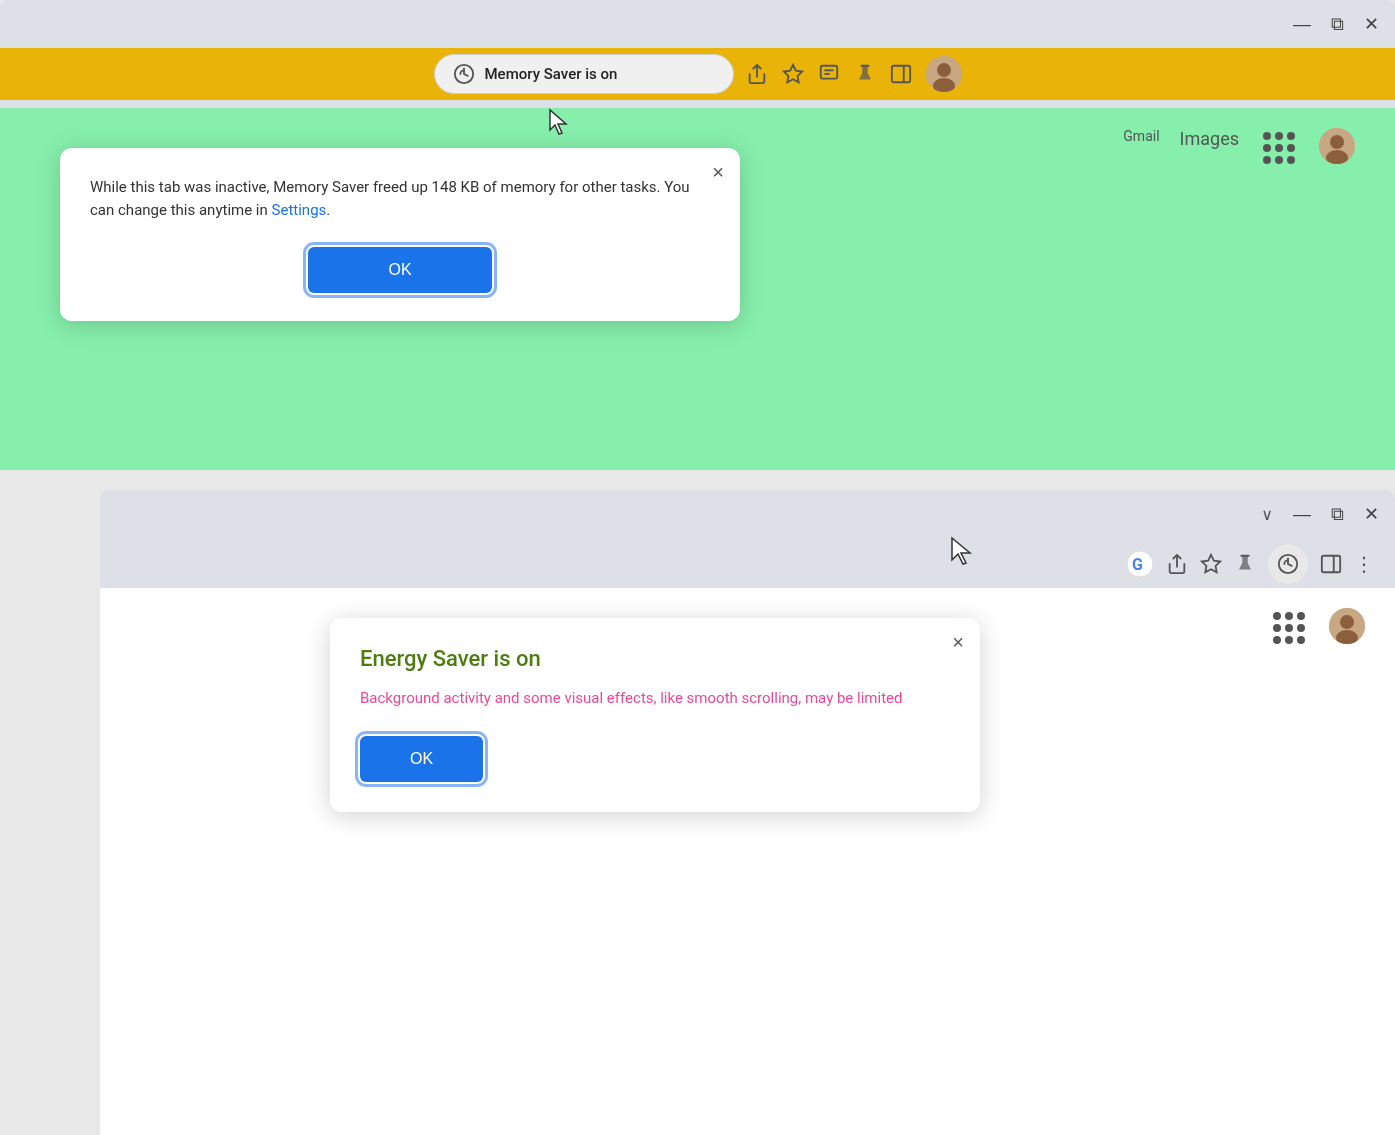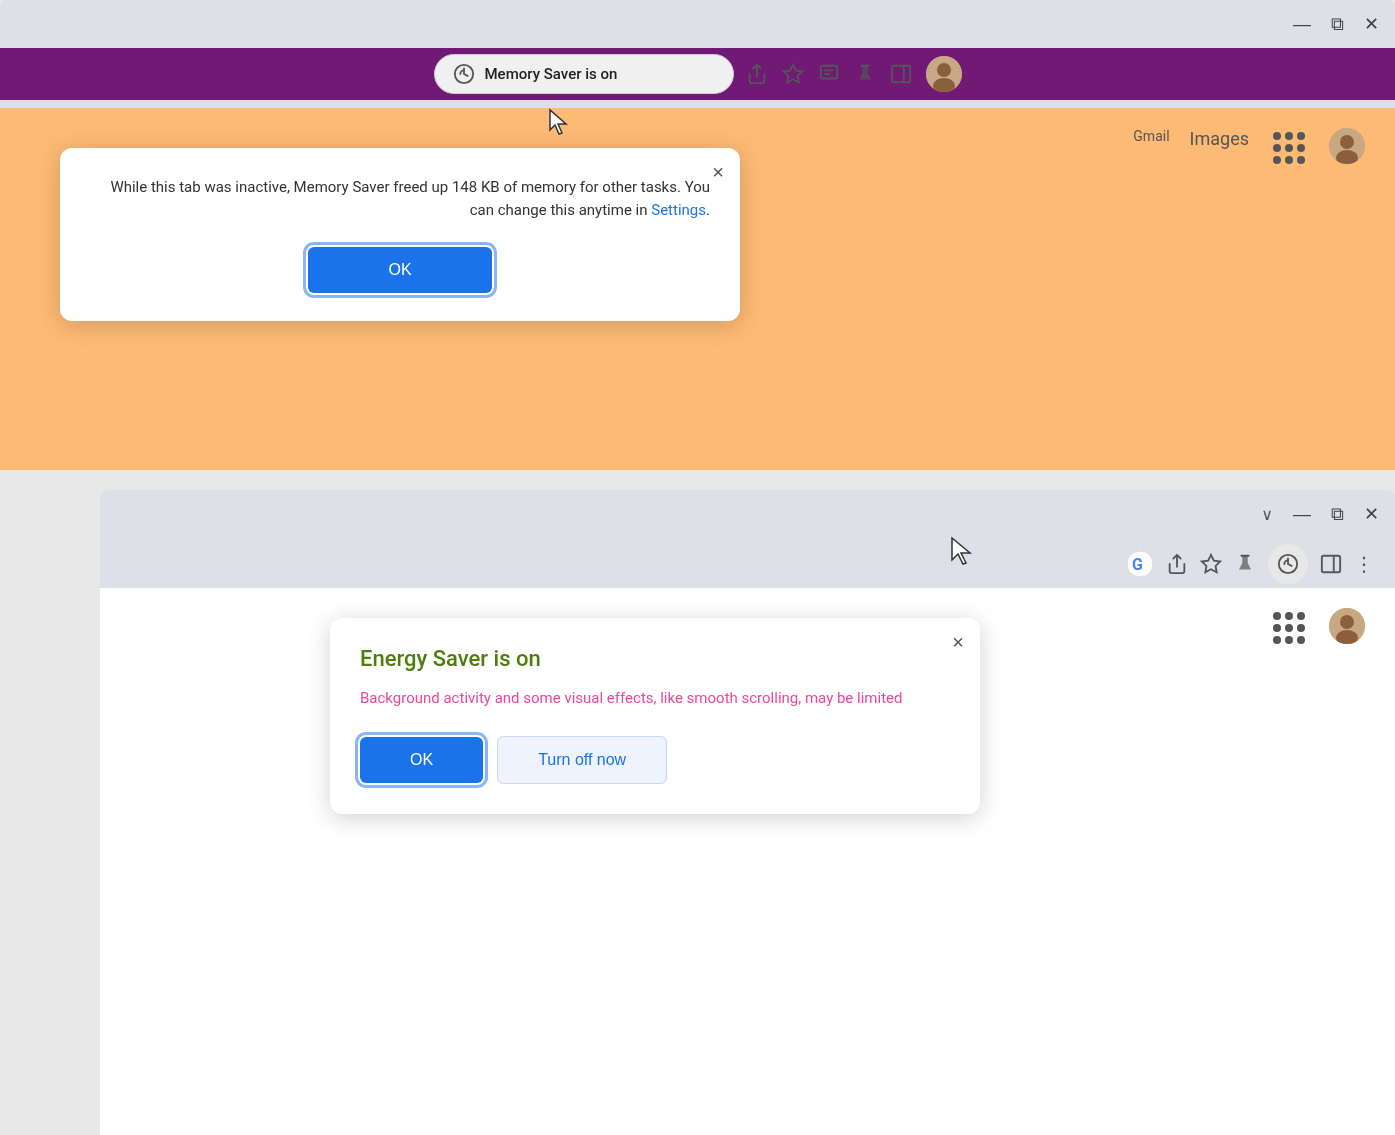--- a/index.html
+++ b/index.html
@@ -39,21 +39,21 @@
       background: none;
       border: none;
     }
 
     .top-toolbar {
       display: flex;
       align-items: center;
       justify-content: center;
       padding: 6px 28px;
       gap: 12px;
-      background: #701a75;
+      background: #eab308;
     }
 
     .address-bar-top {
       display: flex;
       align-items: center;
       background: #f0f0f0;
       border-radius: 20px;
       padding: 8px 18px;
       gap: 10px;
       min-width: 300px;
@@ -133,21 +133,20 @@
       font-weight: 600;
       color: #1a1a1a;
       margin-bottom: 14px;
     }
 
     .popup-body {
       font-size: 15px;
       color: #333;
       line-height: 1.55;
       margin-bottom: 24px;
-      text-align: right;
     }
 
     .popup-body a {
       color: #1a73e8;
       text-decoration: none;
     }
 
     .btn-ok-top {
       display: block;
       margin: 0 auto;
@@ -342,21 +341,21 @@
           <ellipse cx="18" cy="30" rx="11" ry="8" fill="#8b5e3c"></ellipse>
         </svg>
       </div>
     </div>
   </div>
 
   <svg class="cursor" style="top:108px;left:548px;" viewBox="0 0 24 28">
     <polygon points="2,2 2,22 7,17 11,26 14,25 10,16 18,16" fill="white" stroke="#333" stroke-width="1.5"></polygon>
   </svg>
 
-  <div style="position:absolute;top:108px;left:0;right:0;bottom:0;background:#fdba74;display:flex;align-items:flex-start;justify-content:flex-end;padding:20px 30px;gap:20px;">
+  <div style="position:absolute;top:108px;left:0;right:0;bottom:0;background:#86efac;display:flex;align-items:flex-start;justify-content:flex-end;padding:20px 40px;gap:20px;">
     <span style="font-size:14px;color:#555;">Gmail</span>
     <span style="font-size:18px;color:#555;">Images</span>
     <div style="display:grid;grid-template-columns:repeat(3,8px);gap:4px;padding:4px;cursor:pointer;">
       <div style="width:8px;height:8px;background:#555;border-radius:50%;"></div>
       <div style="width:8px;height:8px;background:#555;border-radius:50%;"></div>
       <div style="width:8px;height:8px;background:#555;border-radius:50%;"></div>
       <div style="width:8px;height:8px;background:#555;border-radius:50%;"></div>
       <div style="width:8px;height:8px;background:#555;border-radius:50%;"></div>
       <div style="width:8px;height:8px;background:#555;border-radius:50%;"></div>
       <div style="width:8px;height:8px;background:#555;border-radius:50%;"></div>
@@ -451,15 +450,14 @@
     </div>
   </div>
 </div>
 
 <div class="popup-energy">
   <button class="popup-energy-close">×</button>
   <div class="popup-energy-title">Energy Saver is on</div>
   <div class="popup-energy-body">Background activity and some visual effects, like smooth scrolling, may be limited</div>
   <div class="popup-buttons">
     <button class="btn-ok-bottom">OK</button>
-    <button class="btn-turnoff">Turn off now</button>
   </div>
 </div>
 
 </body></html>

